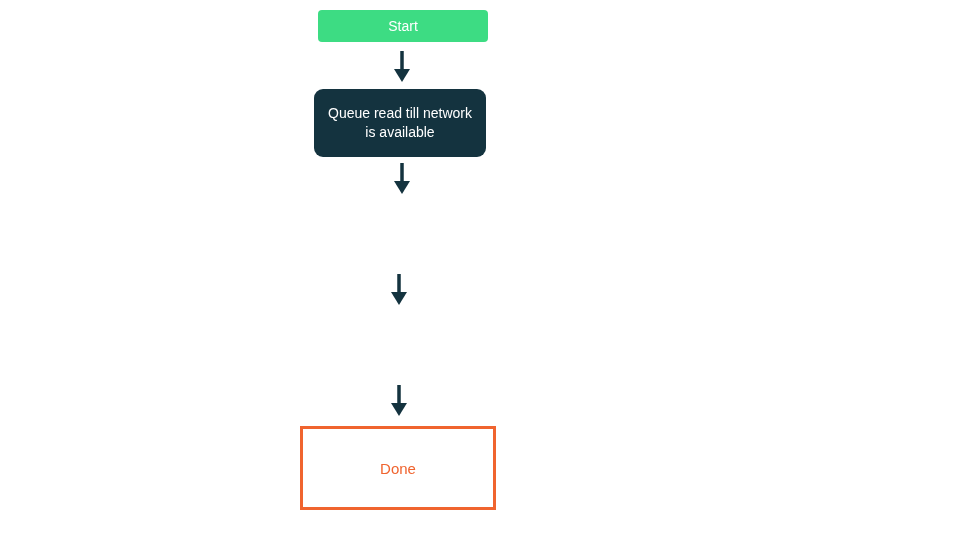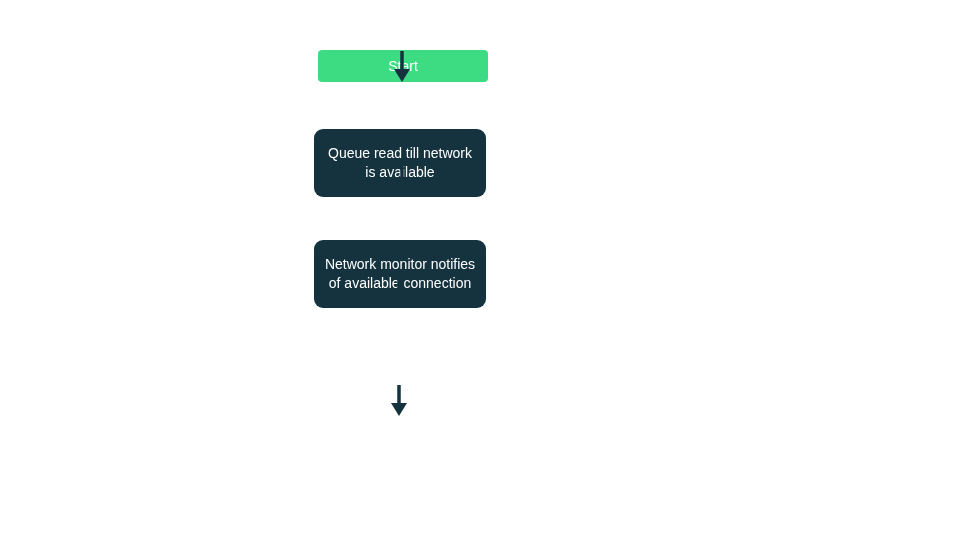--- a/index.html
+++ b/index.html
@@ -11,21 +11,20 @@
     font-family: "Liberation Sans", sans-serif;
     overflow: hidden;
   }
   .node {
     position: absolute;
     display: flex;
     align-items: center;
     justify-content: center;
     text-align: center;
     box-sizing: border-box;
-    margin-top: 40px;
   }
   .node span { display: block; }
   .n-start {
     left: 318px; top: 10px; width: 170px; height: 32px;
     background: #3ddc83;
     border-radius: 4px;
     color: #ffffff;
     font-size: 14px;
   }
   .n-process {
@@ -68,29 +67,29 @@
 
   <div class="node n-process n-queue">
     <span>Queue read till network is available</span>
   </div>
 
   <svg class="arrow arrow2" viewBox="0 0 16 31">
     <rect x="6.25" y="0" width="3.5" height="19" fill="#14333f"></rect>
     <polygon points="0,18 16,18 8,31" fill="#14333f"></polygon>
   </svg>
 
-  <div class="node n-process n-monitor">
-    <span>Network monitor notifies of available connection</span>
-  </div>
 
   <svg class="arrow arrow3" viewBox="0 0 16 31">
     <rect x="6.25" y="0" width="3.5" height="19" fill="#14333f"></rect>
     <polygon points="0,18 16,18 8,31" fill="#14333f"></polygon>
   </svg>
 
 
   <svg class="arrow arrow4" viewBox="0 0 16 31">
     <rect x="6.25" y="0" width="3.5" height="19" fill="#14333f"></rect>
     <polygon points="0,18 16,18 8,31" fill="#14333f"></polygon>
   </svg>
 
+  <div class="node n-done">
+    <span>Done</span>
+  </div>
 
 </div>
 
 </body></html>

